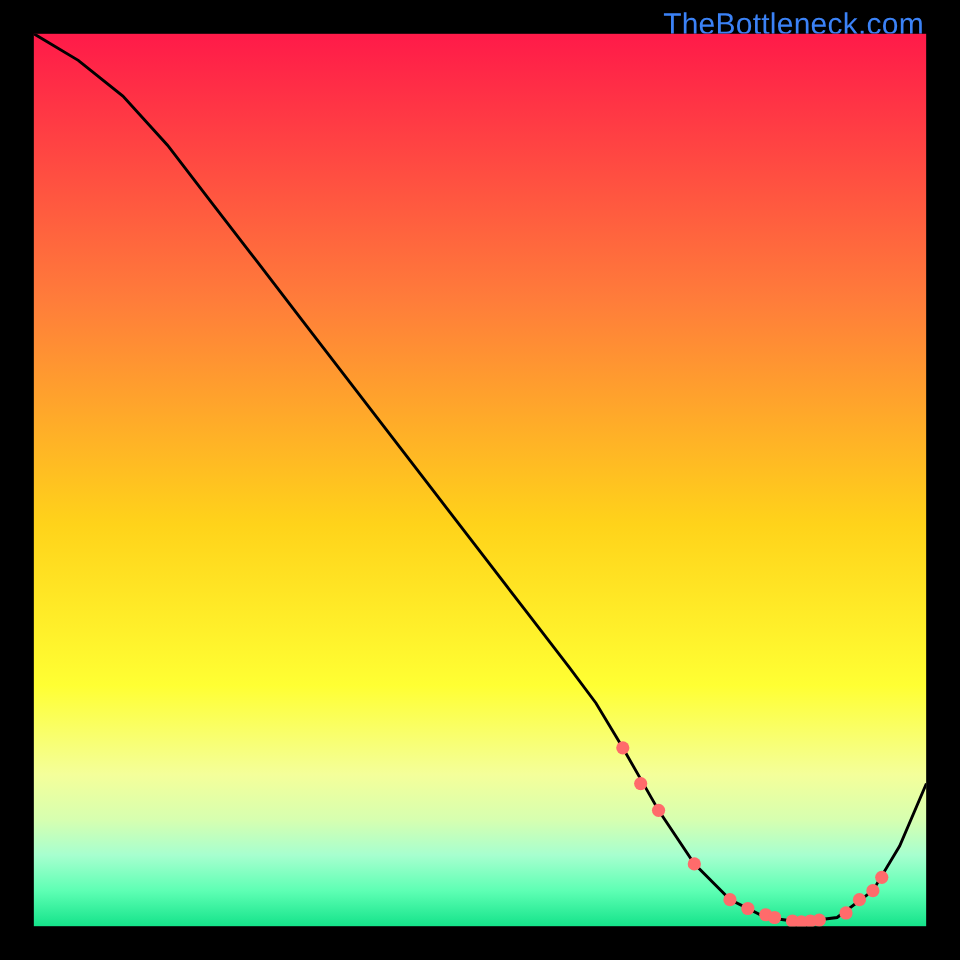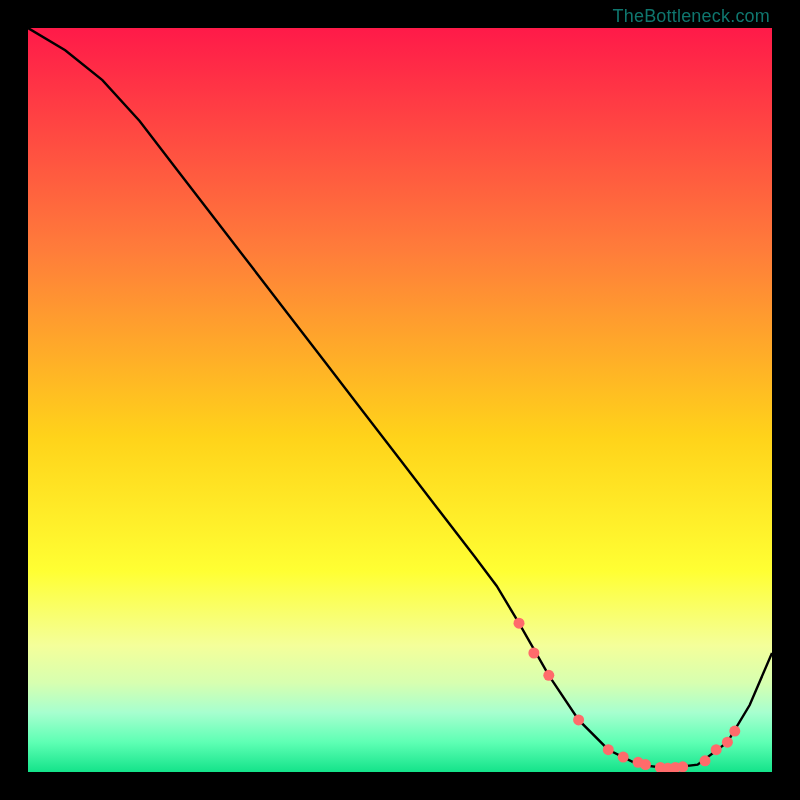--- a/index.html
+++ b/index.html
@@ -23,22 +23,22 @@
     position: absolute;
     left: 0;
     top: 0;
     width: 744px;
     height: 744px;
   }
   .watermark {
     position: absolute;
     top: 6px;
     right: 30px;
-    color: #0f766e;
-    font-size: 18px;
+    color: #3b82f6;
+    font-size: 25px;
     font-weight: 500;
     letter-spacing: 0.2px;
     user-select: none;
   }
 </style>
 </head>
 <body>
 
 <div class="watermark">TheBottleneck.com</div>
 

